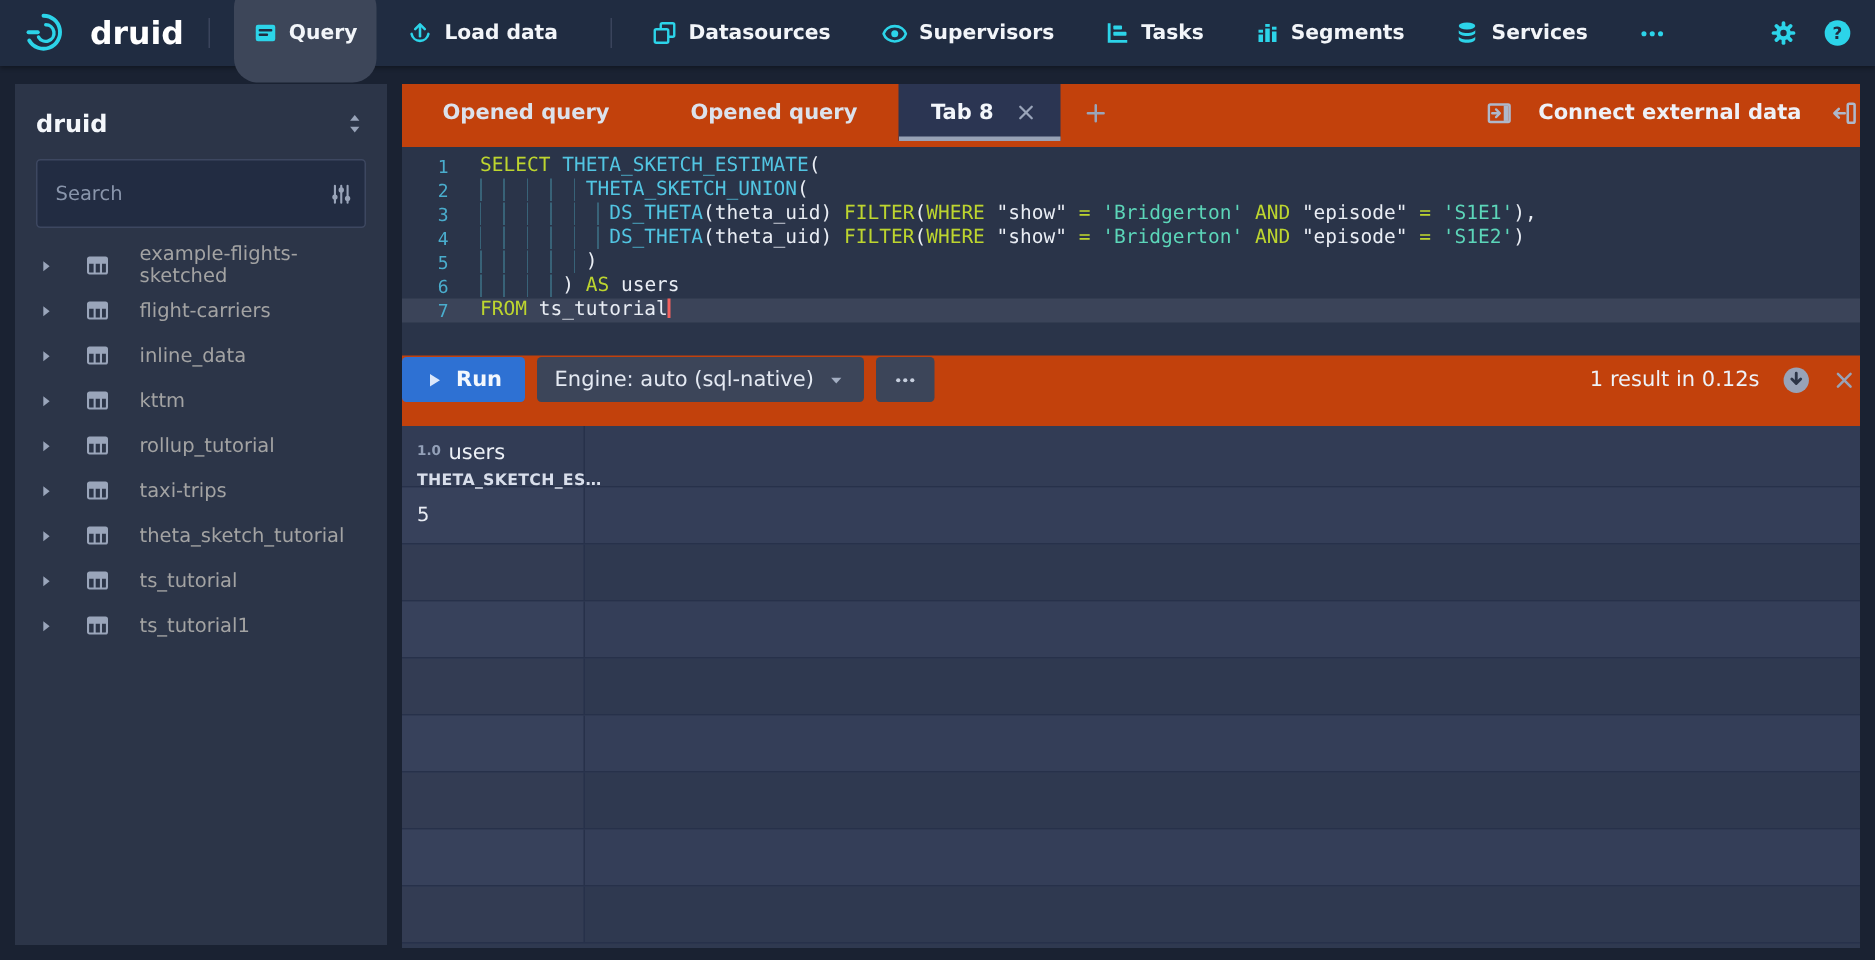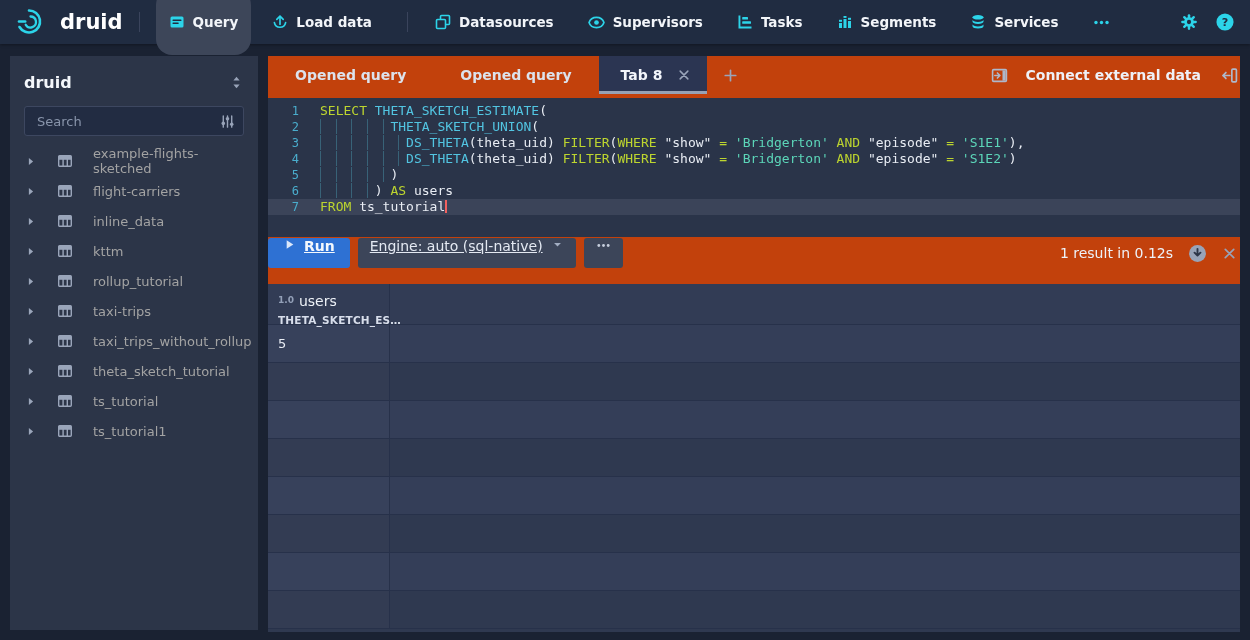--- a/index.html
+++ b/index.html
@@ -22,21 +22,21 @@
     color:#f2f5f9;font-size:13.5px;font-weight:600;margin-right:8px;cursor:pointer;white-space:nowrap;}
   .nav-item.active{background:#3d4659;}
   .nav-item .icn{display:flex;}
   .navbar-right{margin-left:auto;display:flex;gap:18px;align-items:center;}
   .nav-icon-btn{cursor:pointer;display:flex;}
   
   .sidebar{position:absolute;left:10px;top:56px;width:248px;height:574px;background:#2c3548;
     padding:13px 14px;box-sizing:border-box;}
   .sidebar-header{display:flex;justify-content:space-between;align-items:center;height:26px;}
   .sidebar-title{color:#f4f7fb;font-size:16px;font-weight:700;}
-  .search-box{margin-top:11px;height:30px;background:#222c42;border:1px solid #3d4760;border-radius:3px;
+  .search-box{margin-top:11px;height:46px;background:#222c42;border:1px solid #3d4760;border-radius:3px;
     display:flex;align-items:center;padding:0 8px 0 10px;box-sizing:border-box;}
   .search-box input{flex:1;min-width:0;background:transparent;border:none;outline:none;color:#dfe5ee;
     font-size:13px;font-family:inherit;}
   .search-box input::placeholder{color:#8995ab;}
   .ds-list{margin-top:10px;}
   .ds-item{height:30px;display:flex;align-items:center;gap:20px;color:#a3a3a3;font-size:13px;cursor:pointer;}
   
   .main{position:absolute;left:268px;top:56px;width:972px;height:576px;background:#c2410c;}
   .tabbar{height:38px;display:flex;align-items:stretch;}
   .tab{display:flex;align-items:center;padding:0 27px;color:#dce2ec;font-size:14px;font-weight:600;cursor:pointer;white-space:nowrap;}
@@ -56,22 +56,22 @@
   .code{padding-left:8px;}
   .tok-k{color:#bdd52f;}
   .tok-f{color:#52c5e2;}
   .tok-s{color:#5cd6b9;}
   .tok-q{color:#e9edf4;}
   .tok-p{color:#e9edf4;}
   .tok-i{background:repeating-linear-gradient(to right,rgba(86,196,218,.32) 0 1px,transparent 1px 2ch);}
   .cursor{display:inline-block;width:2px;height:13px;background:#f2615f;vertical-align:-2px;}
   
   .runbar{position:absolute;top:182px;left:0;right:0;height:30px;display:flex;align-items:center;gap:8px;}
-  .btn{height:30px;display:flex;align-items:flex-start;gap:8px;padding:0 12px;border-radius:3px;font-size:14px;
-    cursor:pointer;box-sizing:border-box;white-space:nowrap;text-decoration:underline;}
+  .btn{height:30px;display:flex;align-items:center;gap:8px;padding:0 12px;border-radius:3px;font-size:14px;
+    cursor:pointer;box-sizing:border-box;white-space:nowrap;}
   .btn-run{background:#2e71d3;color:#f4f8fd;font-weight:600;padding:0 15px;}
   .btn-gray{background:#3c4559;color:#e4e9f2;}
   .runbar-right{margin-left:auto;display:flex;align-items:center;gap:15px;padding-right:3px;}
   .result-status{color:#eef2f8;font-size:14px;text-align:right;}
   .icon-btn{cursor:pointer;display:flex;}
   
   .results{position:absolute;top:228px;left:0;right:0;bottom:0;overflow:hidden;background:#2f3950;}
   .thead{height:41px;background:#323c55;border-bottom:1px solid #27314a;display:flex;box-sizing:border-box;}
   .th{width:122px;flex:none;border-right:1px solid #27314a;padding:7px 10px 0;box-sizing:border-box;cursor:pointer;}
   .th-line1{white-space:nowrap;}
@@ -327,35 +327,20 @@
             <path d="M6 3.8l5.2 4.2L6 12.2z"></path>
           </svg>
         </span>
         <span>
           <svg width="16" height="16" viewBox="0 0 16 16">
             <path d="M1.7 2.7h12.6v3.4H1.7z" fill="#9aa5ba"></path>
             <rect x="1.7" y="2.7" width="12.6" height="10.6" rx="1" fill="none" stroke="#9aa5ba" stroke-width="1.4"></rect>
             <path d="M1.7 6.1h12.6M6.1 6.1v7.2M10.3 6.1v7.2" stroke="#9aa5ba" stroke-width="1.4" fill="none"></path>
           </svg>
         </span>
-        <span>taxi_trips_without_rollup</span>
-      </div>
-      <div class="ds-item">
-        <span>
-          <svg width="13" height="13" viewBox="0 0 16 16" fill="#9aa5ba">
-            <path d="M6 3.8l5.2 4.2L6 12.2z"></path>
-          </svg>
-        </span>
-        <span>
-          <svg width="16" height="16" viewBox="0 0 16 16">
-            <path d="M1.7 2.7h12.6v3.4H1.7z" fill="#9aa5ba"></path>
-            <rect x="1.7" y="2.7" width="12.6" height="10.6" rx="1" fill="none" stroke="#9aa5ba" stroke-width="1.4"></rect>
-            <path d="M1.7 6.1h12.6M6.1 6.1v7.2M10.3 6.1v7.2" stroke="#9aa5ba" stroke-width="1.4" fill="none"></path>
-          </svg>
-        </span>
         <span>theta_sketch_tutorial</span>
       </div>
       <div class="ds-item">
         <span>
           <svg width="13" height="13" viewBox="0 0 16 16" fill="#9aa5ba">
             <path d="M6 3.8l5.2 4.2L6 12.2z"></path>
           </svg>
         </span>
         <span>
           <svg width="16" height="16" viewBox="0 0 16 16">

